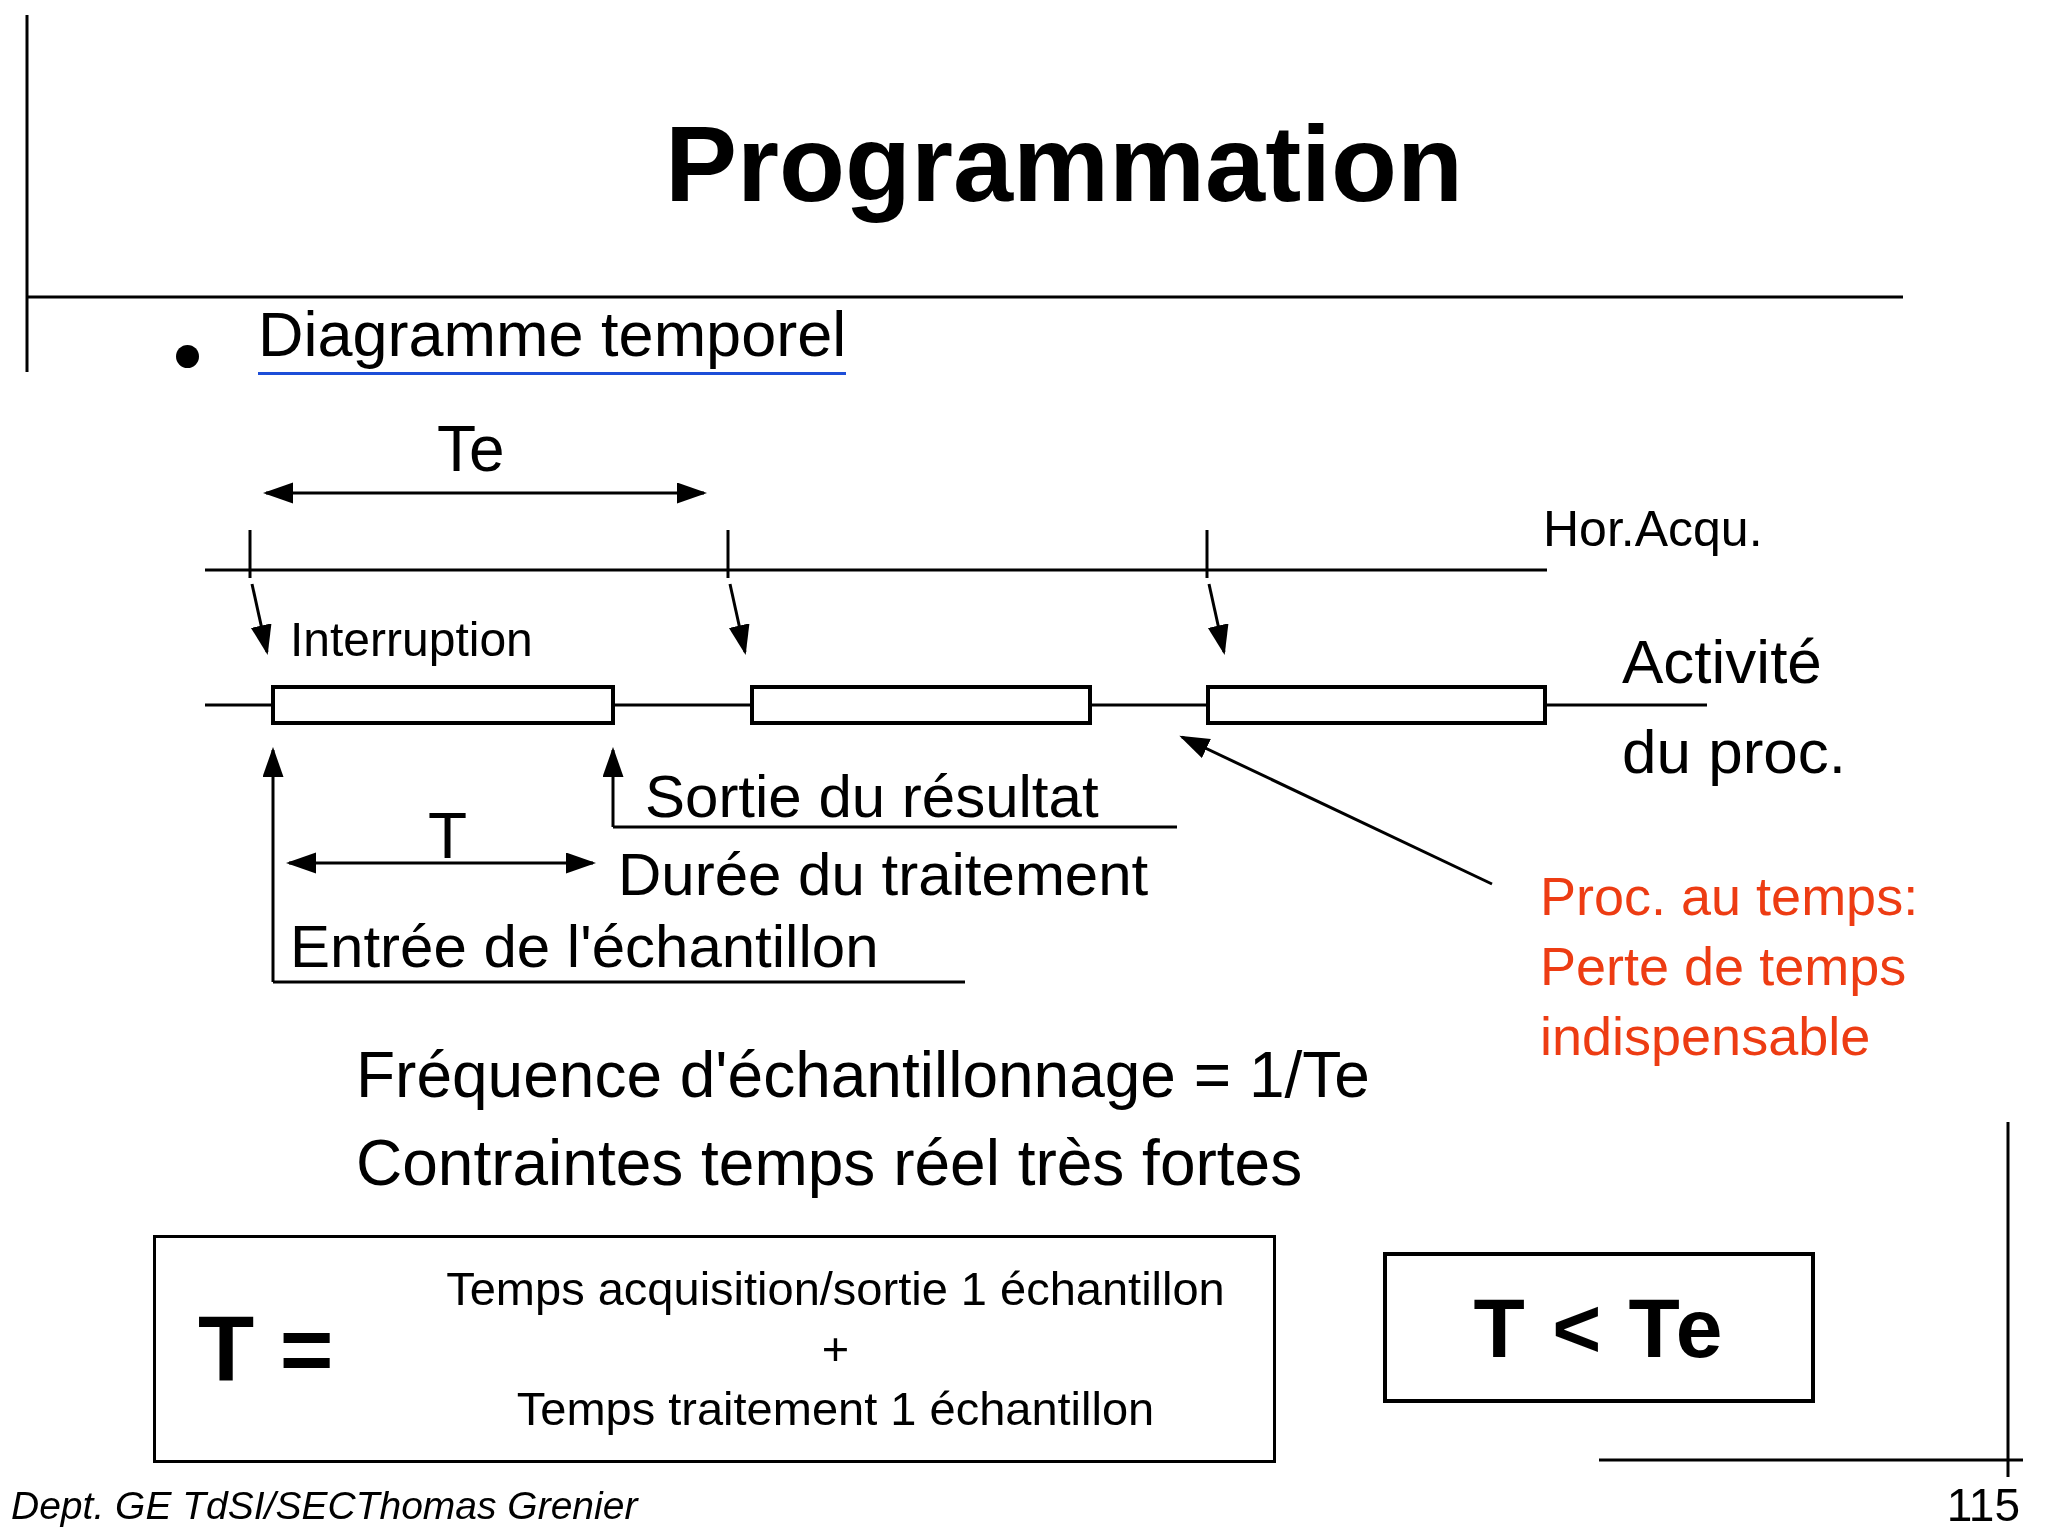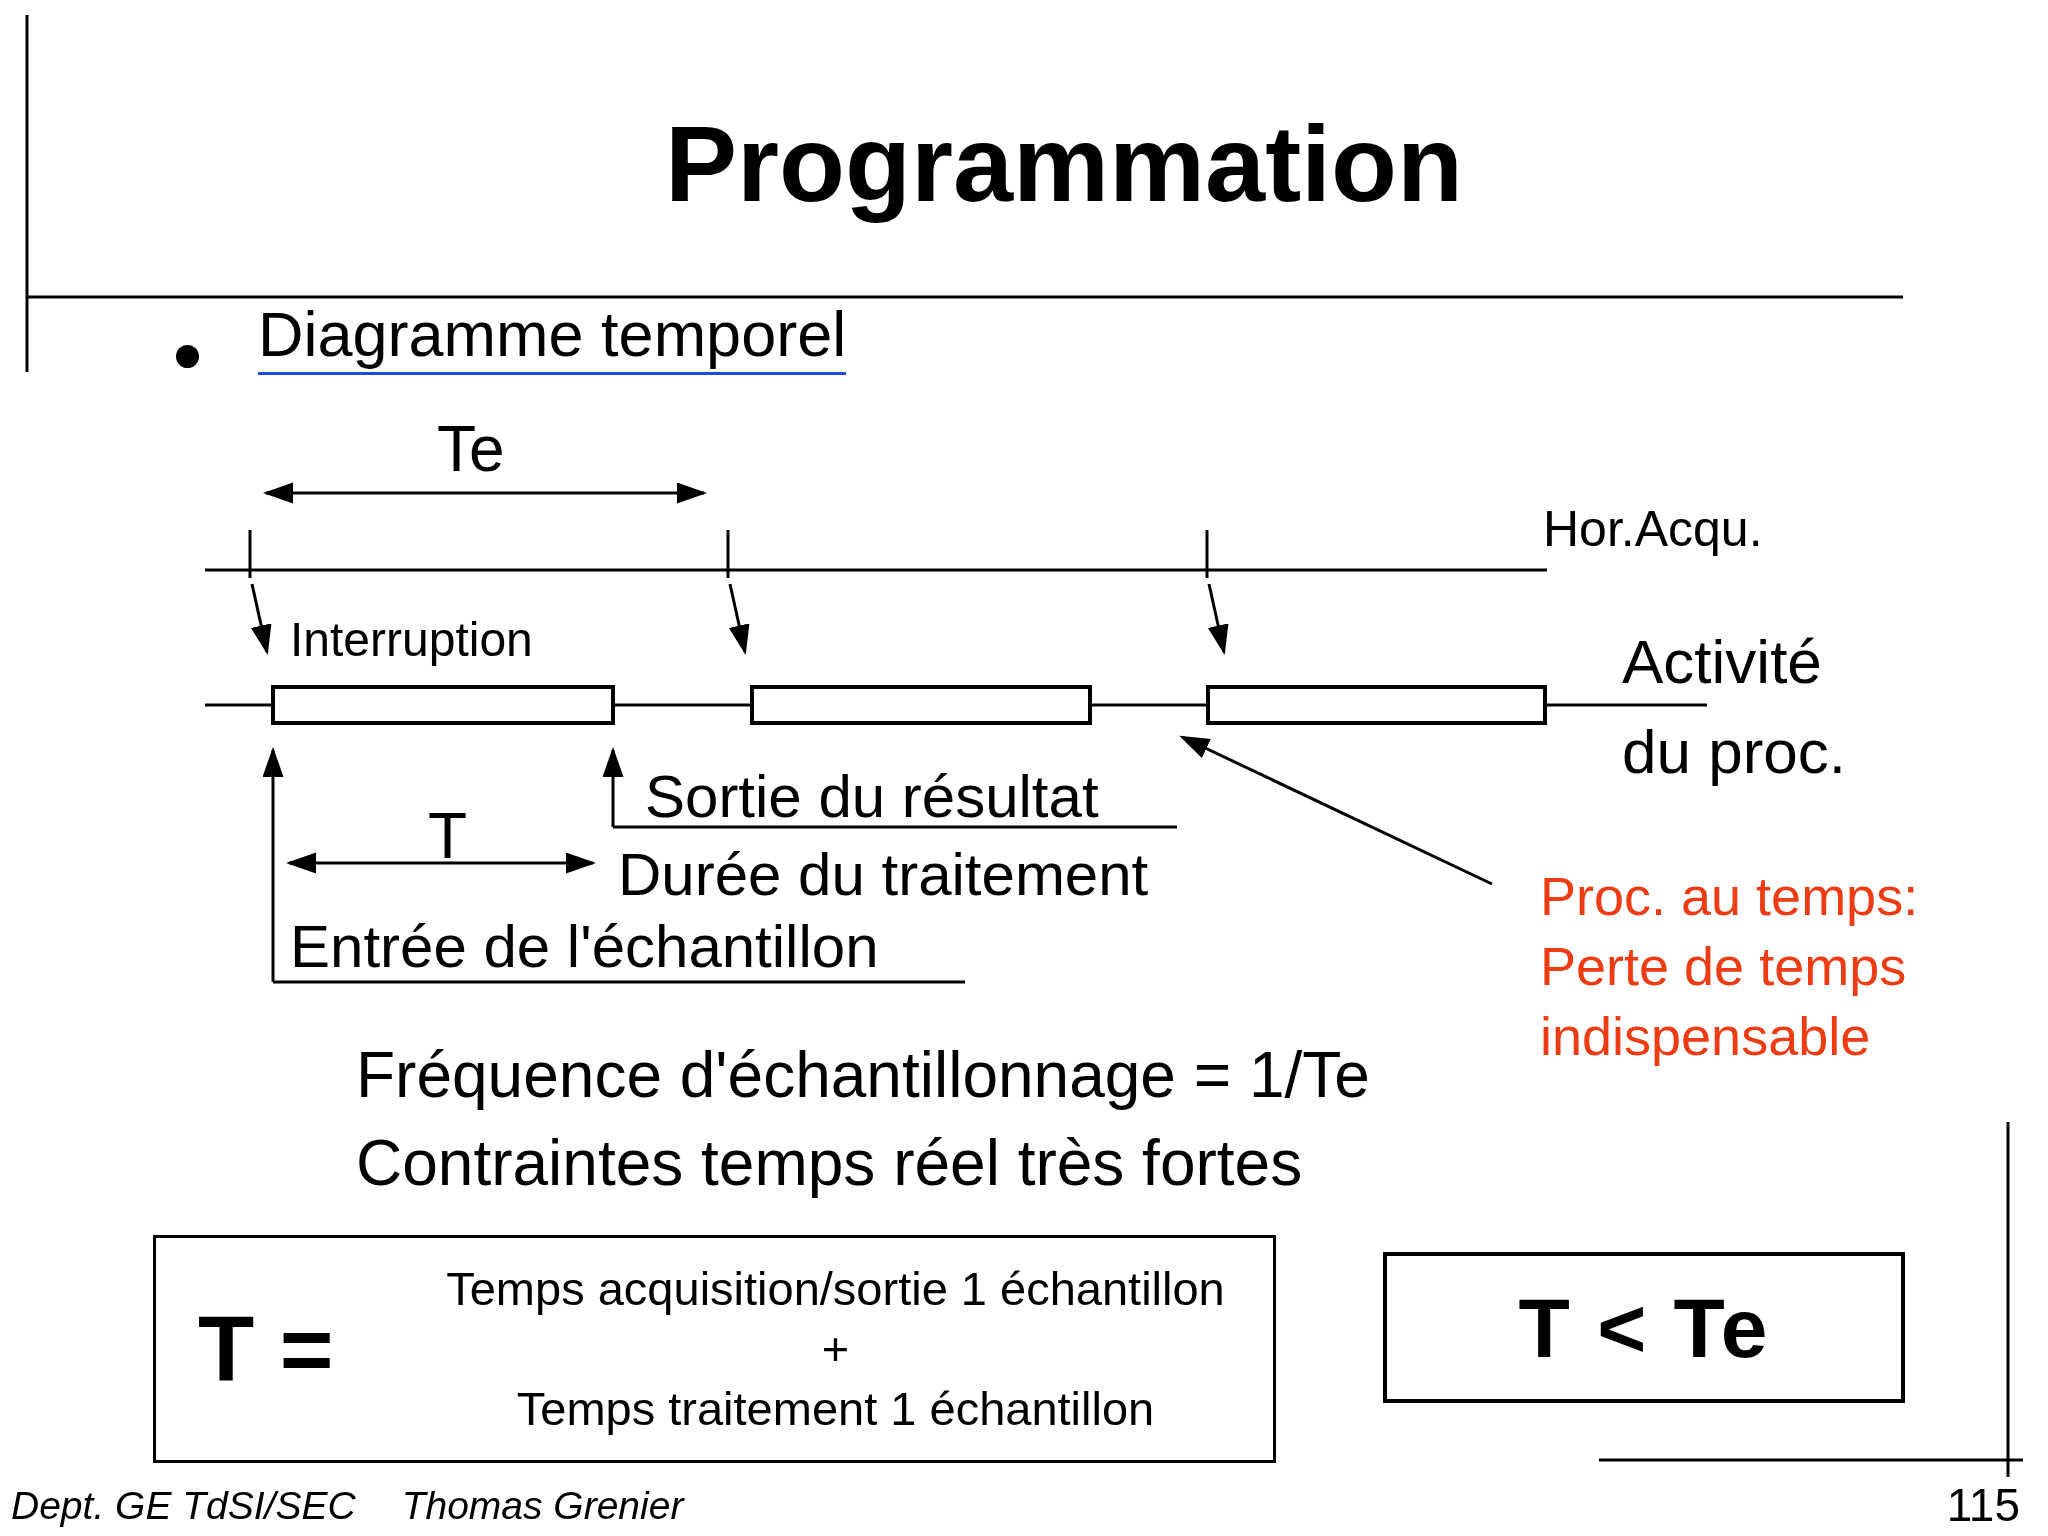--- a/index.html
+++ b/index.html
@@ -29,27 +29,27 @@
   .note2{left:356px;top:1131px;font-size:64px;}
   .formula-box{
     left:153px;top:1235px;width:1123px;height:228px;
     border:3px solid #000;box-sizing:border-box;
     display:flex;align-items:center;
   }
   .formula-lhs{font-size:92px;font-weight:bold;margin-left:42px;width:200px;flex:0 0 auto;}
   .formula-rhs{flex:1 1 auto;display:flex;flex-direction:column;align-items:center;
     font-size:47px;line-height:1.28;text-align:center;}
   .constraint-box{
-    left:1383px;top:1252px;width:522px;height:151px;
+    left:1383px;top:1252px;width:432px;height:151px;
     border:4px solid #000;box-sizing:border-box;
     display:flex;align-items:center;justify-content:center;
     font-size:84px;font-weight:bold;letter-spacing:2px;
   }
   .footer{left:11px;top:1486px;font-size:39px;font-style:italic;}
-  .footer .author{margin-left:46px;font-style:italic;}
+  .footer .author{font-style:italic;}
   .page-number{right:28px;top:1482px;font-size:46px;}
 </style>
 </head>
 <body>
 
 <div class="slide">
 
   <svg class="gfx" viewBox="0 0 2048 1536" xmlns="http://www.w3.org/2000/svg">
     <defs>
       <marker id="ah" markerWidth="10" markerHeight="8" refX="9" refY="3.5" orient="auto-start-reverse" markerUnits="strokeWidth">

